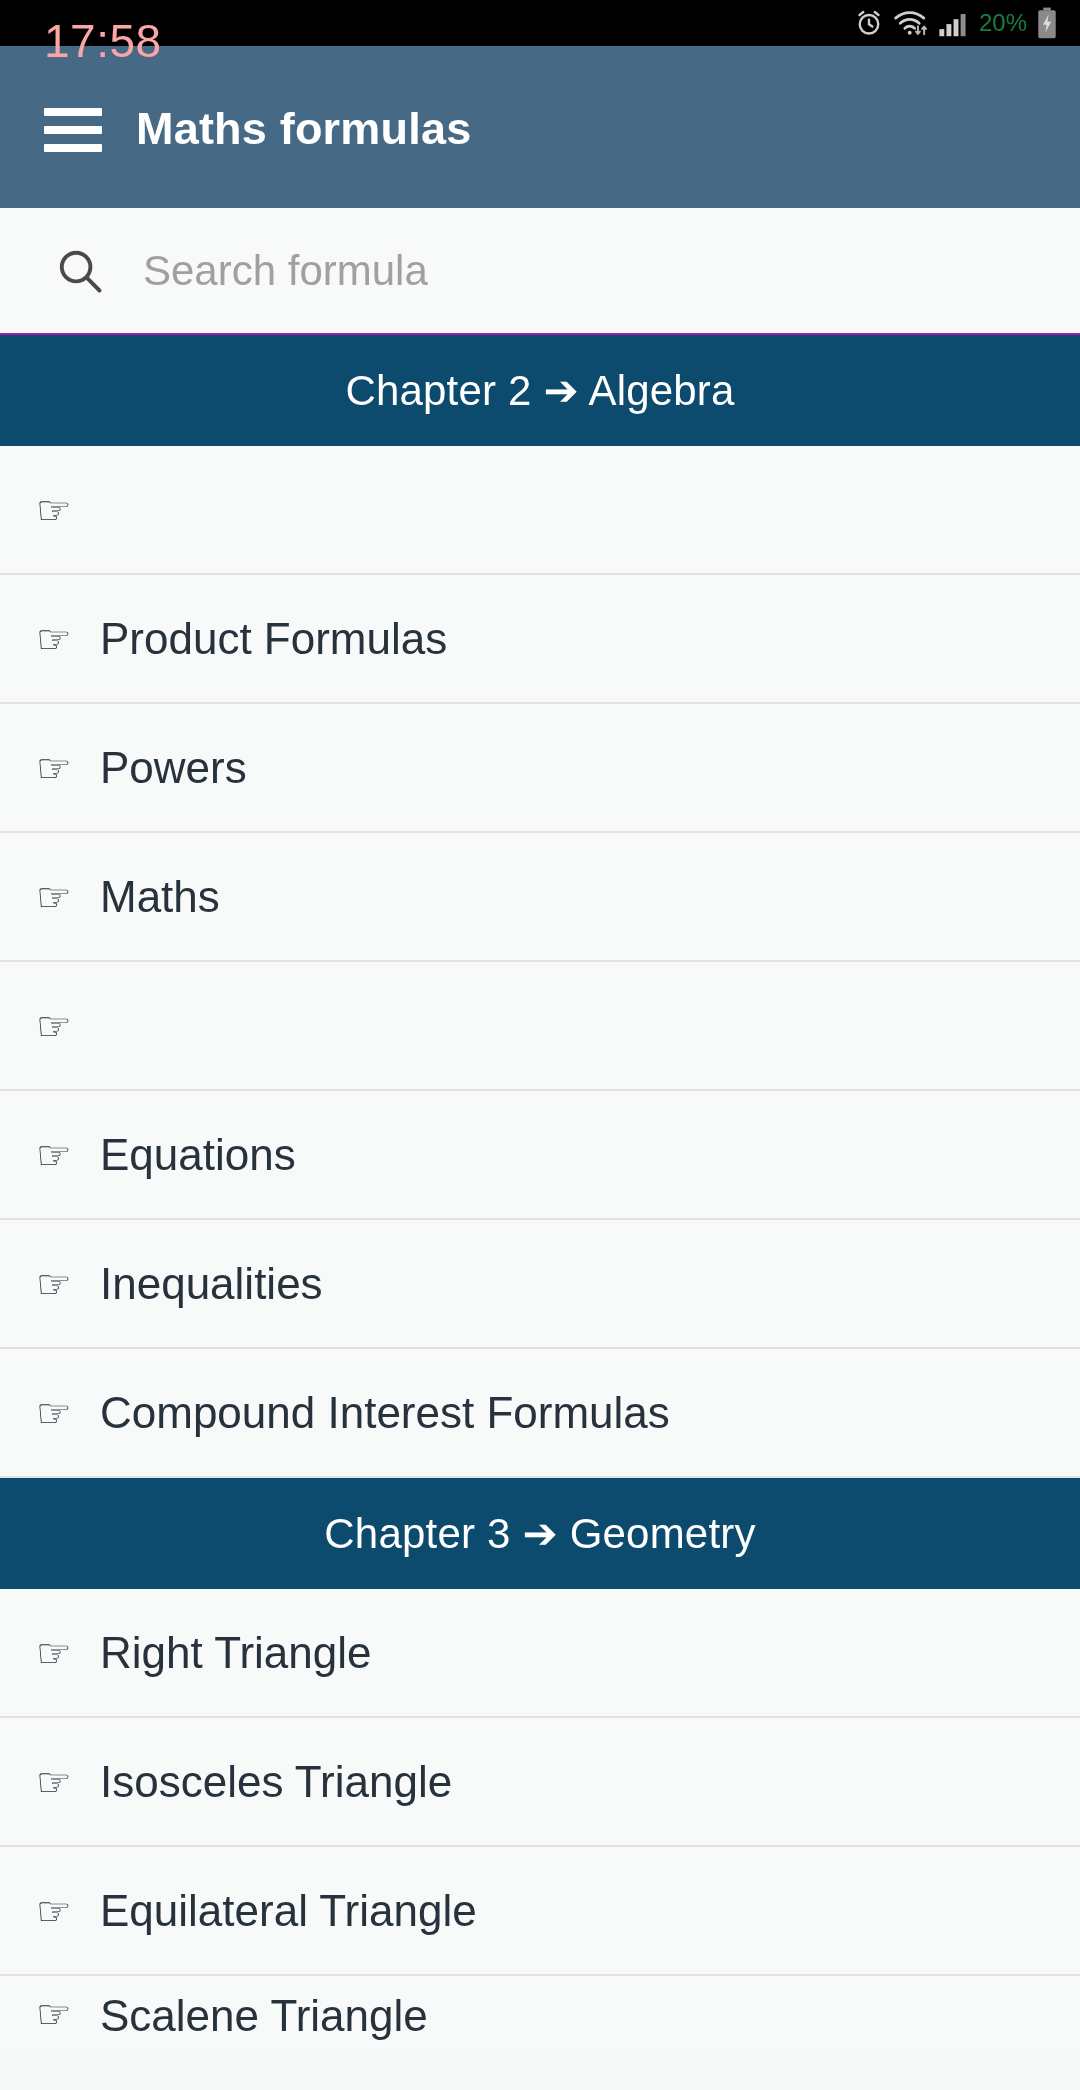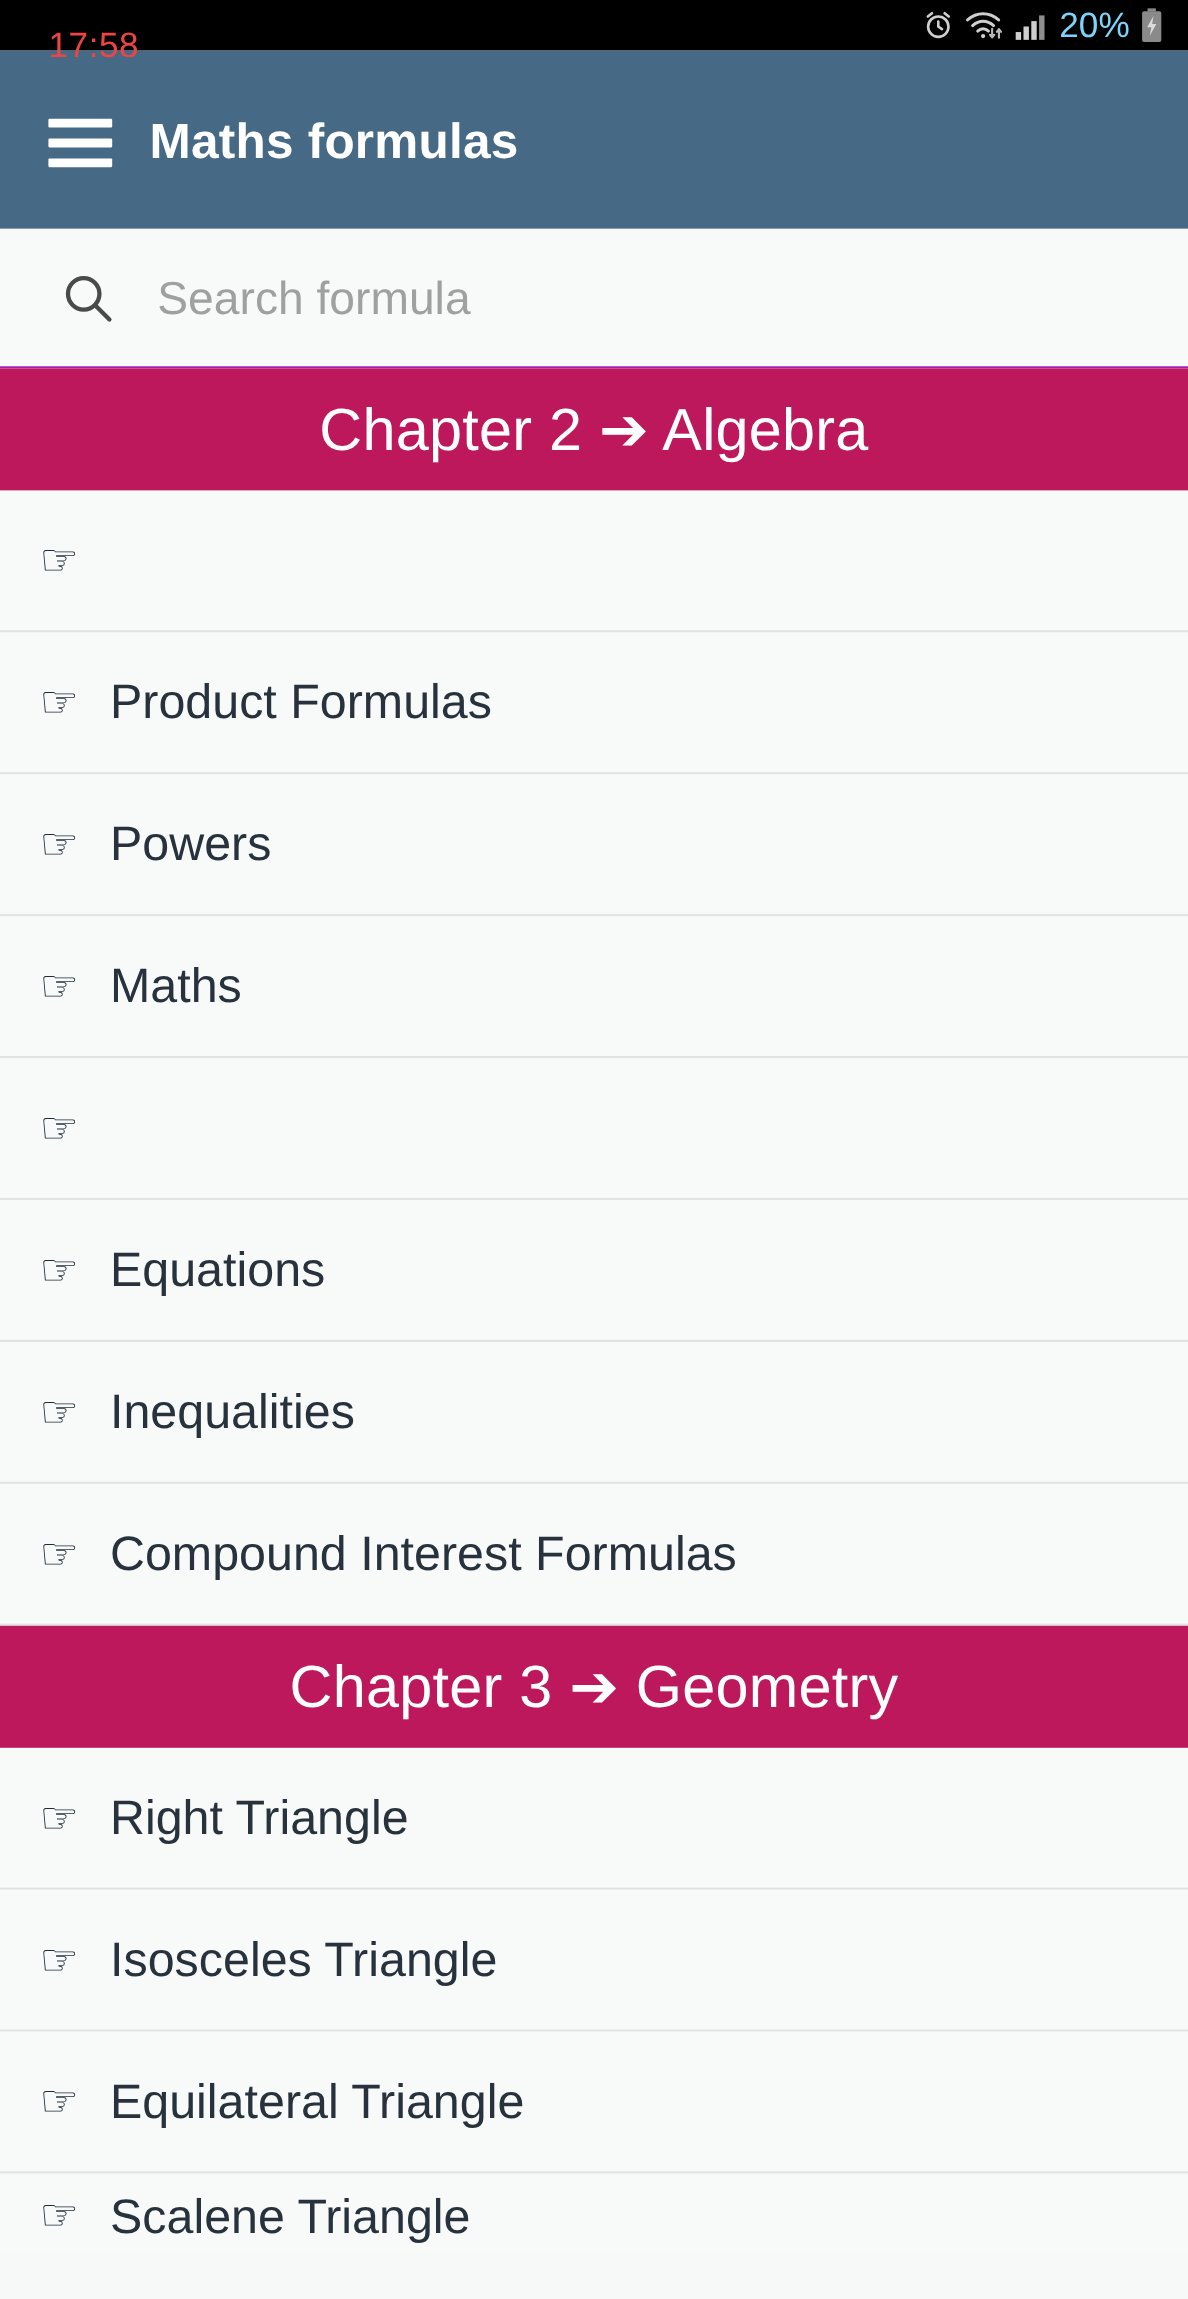--- a/index.html
+++ b/index.html
@@ -12,30 +12,30 @@
 
   
   .statusbar{
     height:46px; width:1080px;
     background:#000;
     display:flex; align-items:center;
     padding:0 22px 0 44px;
     color:#d6d6d6;
   }
   .status-clock{
-    font-size:32px; letter-spacing:.5px;
-    color:#ef4444; line-height:1;margin-top:36px;
+    font-size:46px; letter-spacing:.5px;
+    color:#fca5a5; line-height:1;margin-top:36px;
   }
   .status-spacer{ flex:1 1 auto; }
   .status-icons{
     display:flex; align-items:center; gap:9px;
   }
   .si{ display:block; }
   .status-pct{
-    font-size:32px; color:#7dd3fc; line-height:1;
+    font-size:24px; color:#15803d; line-height:1;
     margin-left:2px;
   }
 
   
   .appbar{
     height:162px; width:1080px;
     background:#466a85;
     display:flex; align-items:center;
     padding-left:44px;
   }
@@ -75,24 +75,24 @@
     color:#2a3642;
     margin-left:37px;
     width:780px;
     line-height:1;
   }
   .search-input::placeholder{ color:#a0a0a0; }
 
   
   .chapter-header{
     width:1080px; height:111px;
-    background:#be185d;
+    background:#0c4a6e;
     display:flex; align-items:center; justify-content:center;
     color:#ffffff;
-    font-size:54px;
+    font-size:42px;
     letter-spacing:.2px;
     white-space:nowrap;
   }
 
   
   .list-row{
     width:1080px; height:129px;
     background:#f8f9f9;
     display:flex; align-items:center;
     padding-left:36px;

